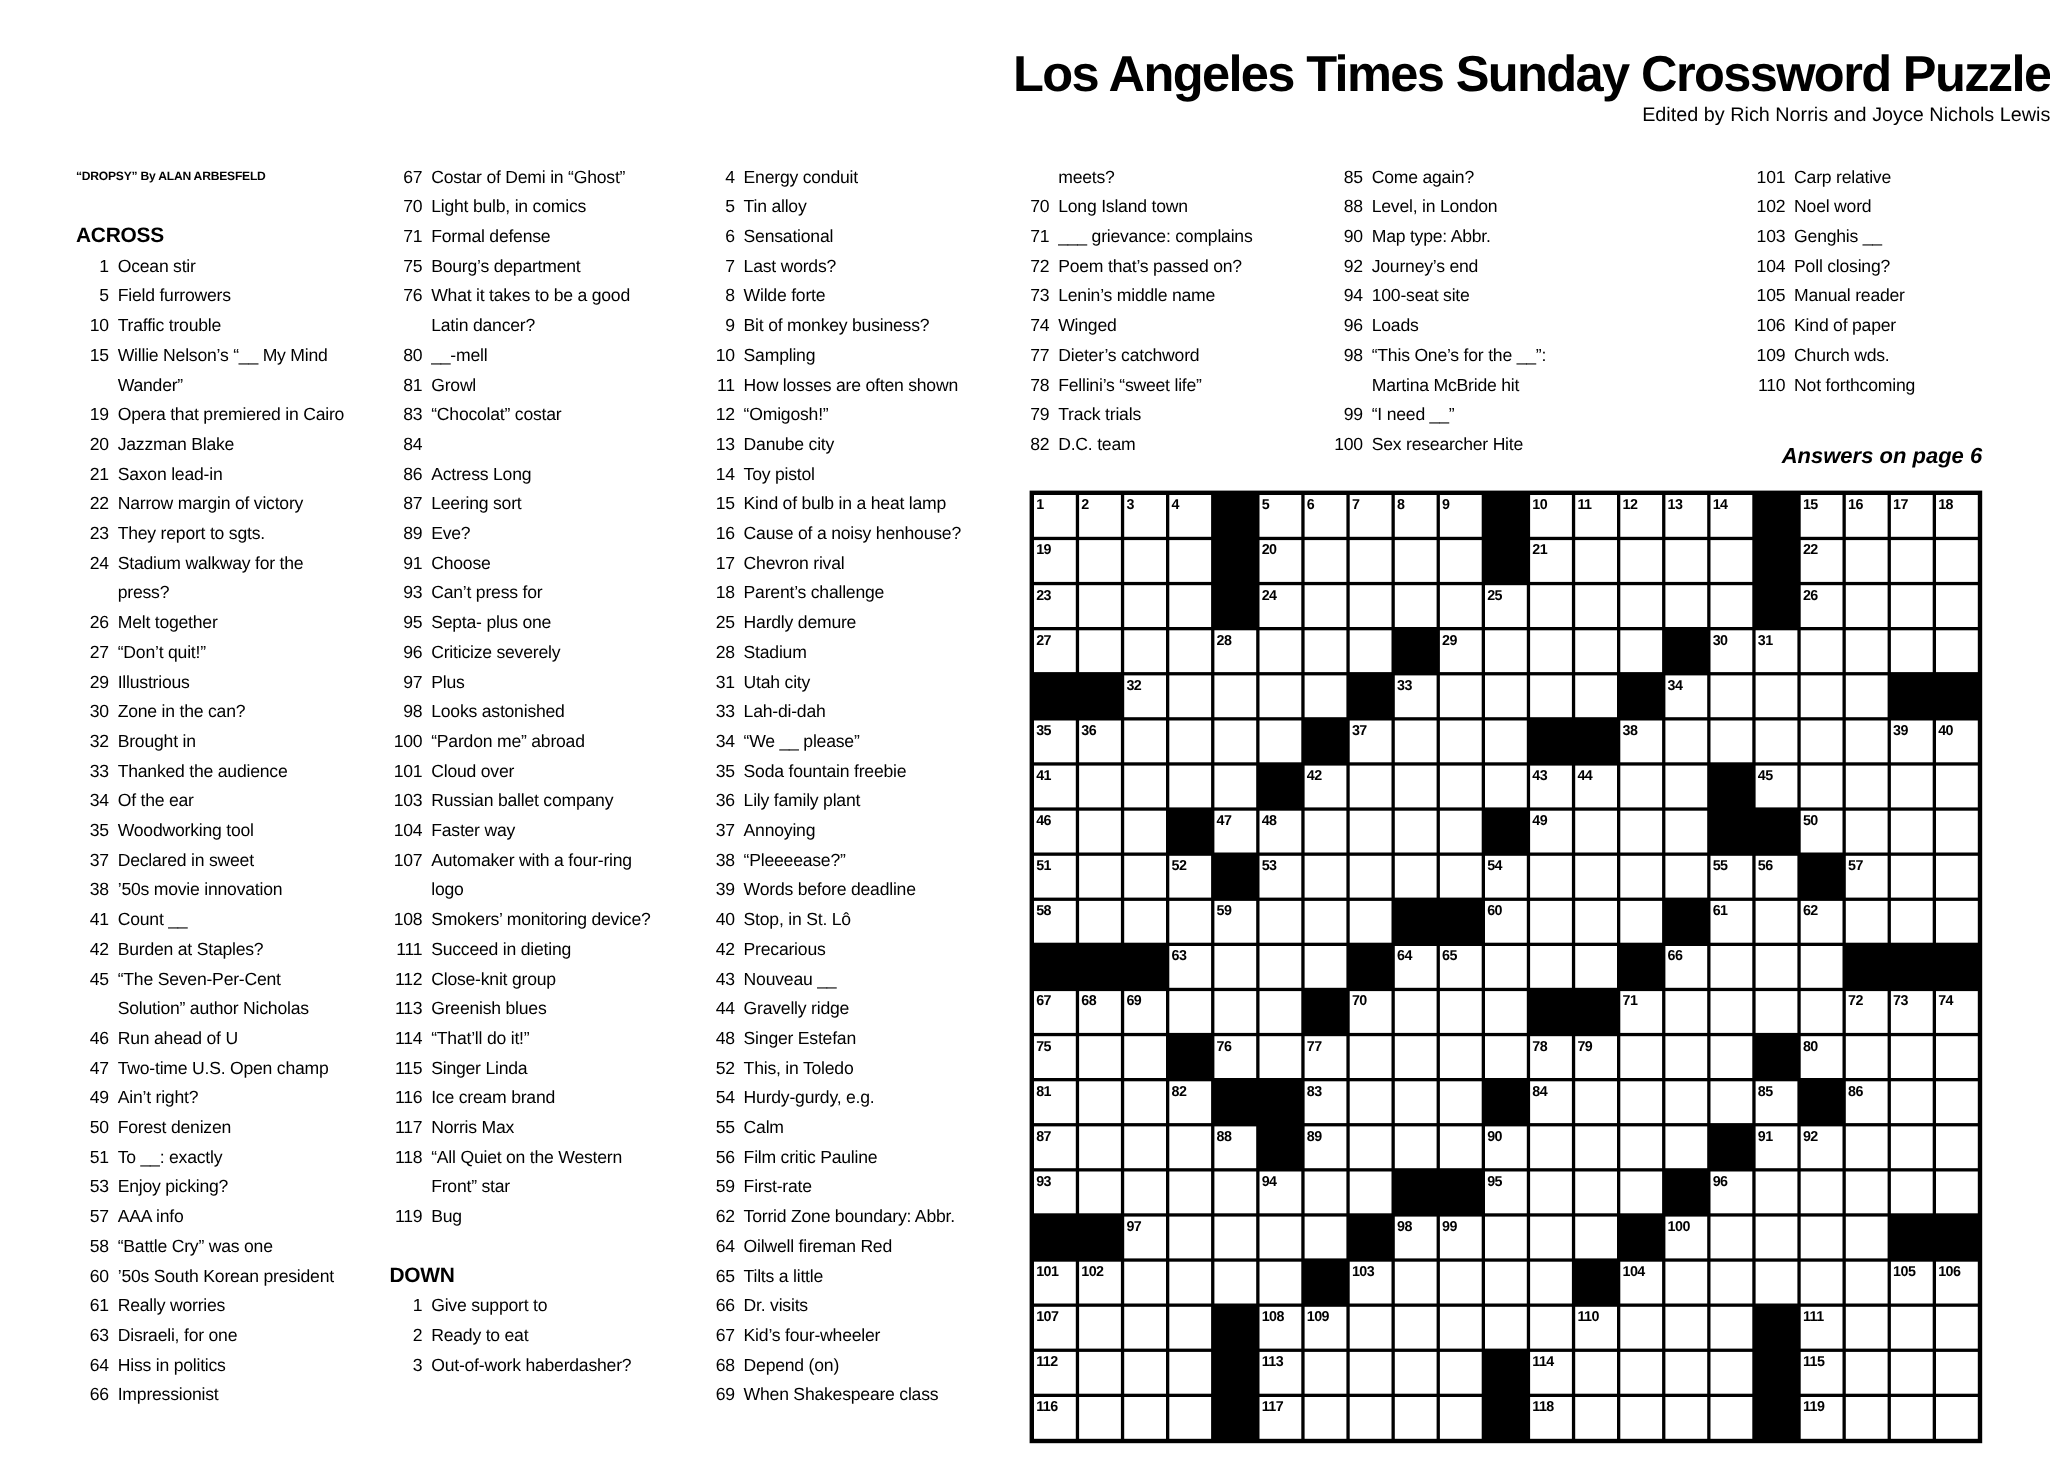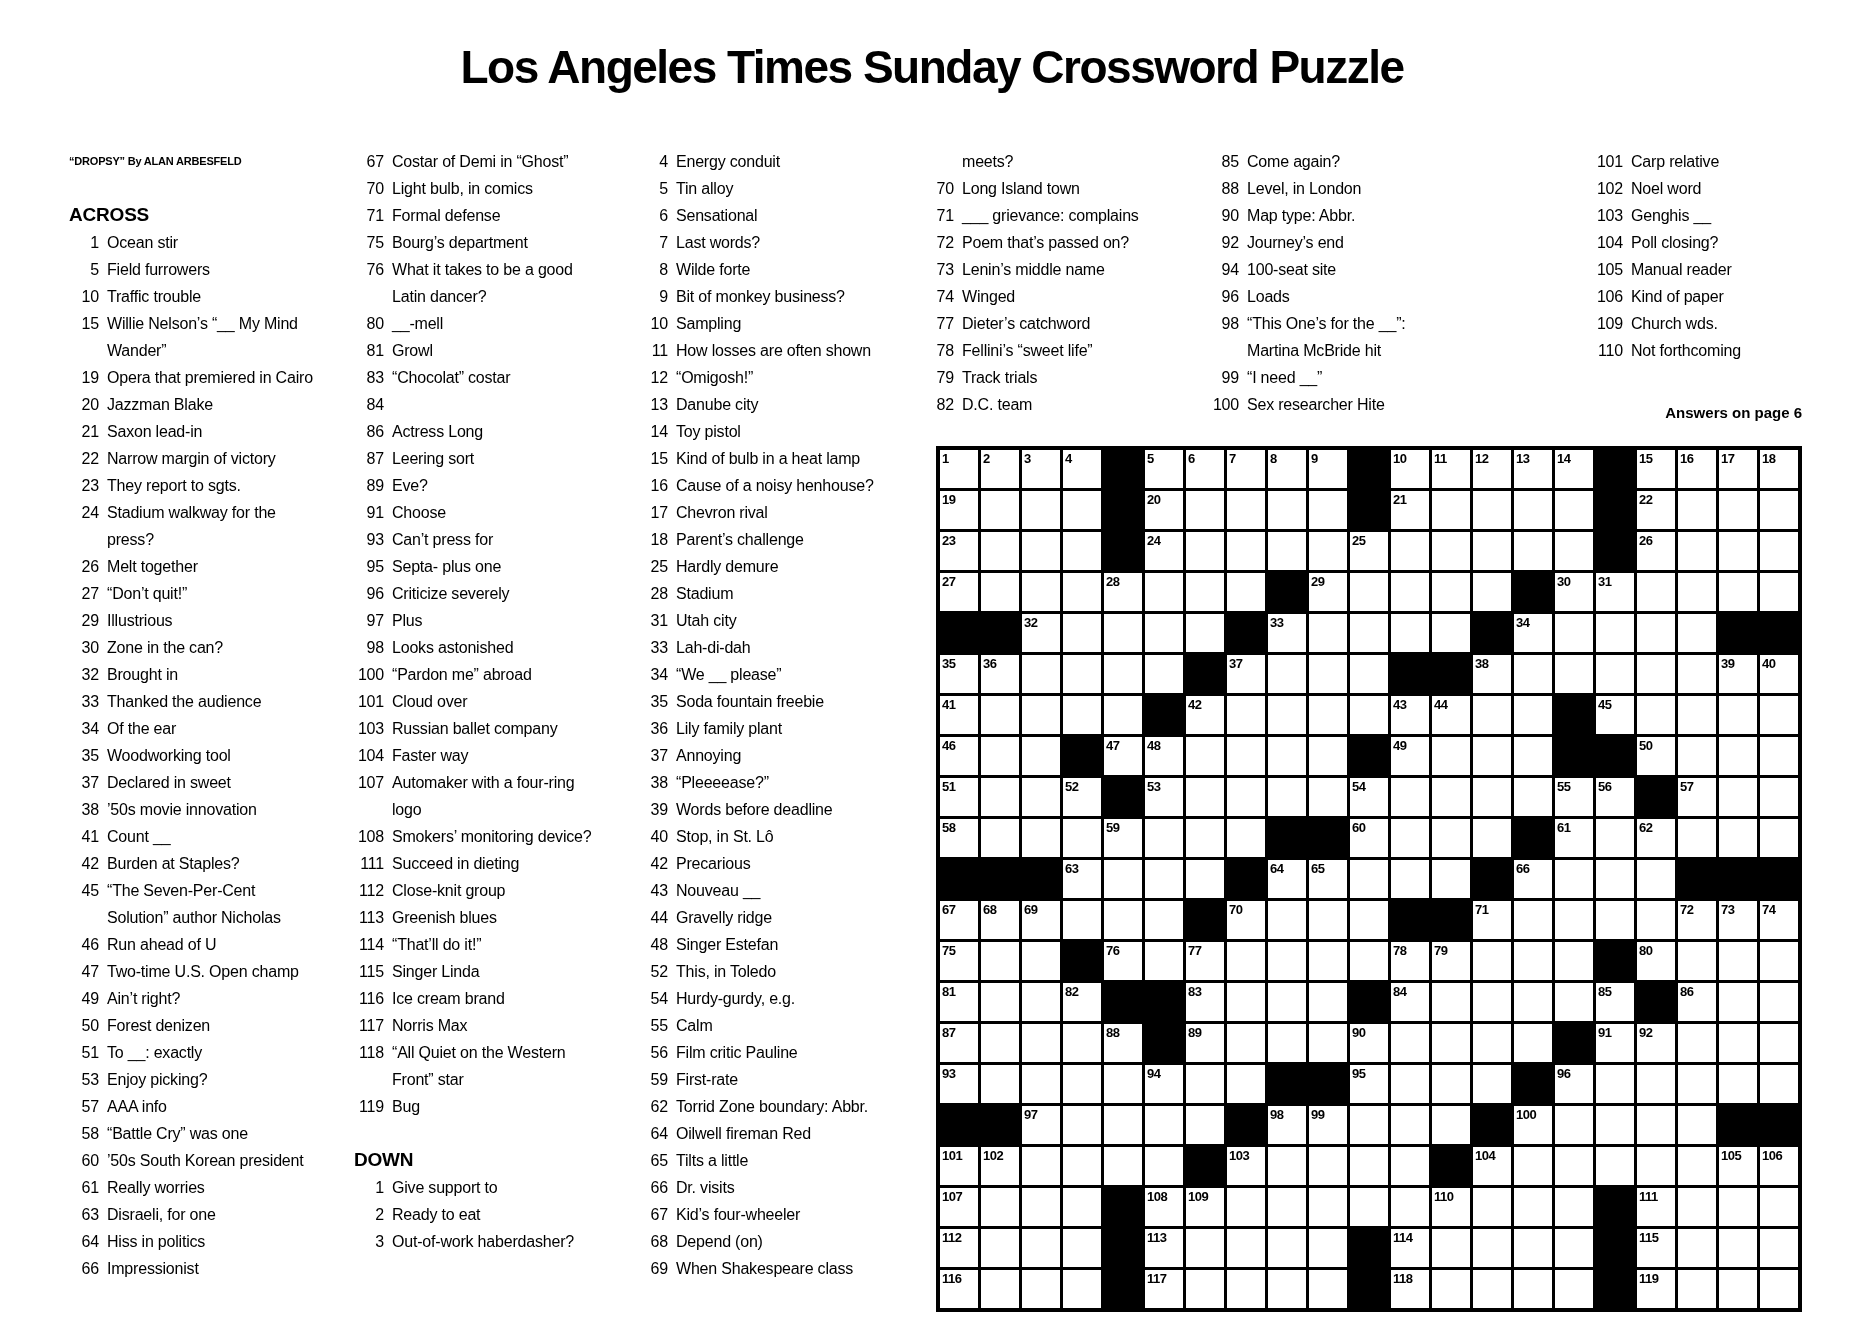--- a/index.html
+++ b/index.html
@@ -1,42 +1,43 @@
 <!DOCTYPE html>
 <html><head>
 <meta charset="utf-8">
 <style>
   html,body{margin:0;padding:0;background:#fff}
   .page{position:relative;width:1864px;height:1342px;background:#fff;color:#000;
         font-family:"Liberation Sans",sans-serif;overflow:hidden}
-  .masthead{position:absolute;top:42px;left:0;width:100%;text-align:center}
+  .masthead{position:absolute;top:42px;left:0;width:100%;text-align:right}
   .title{font-size:46px;font-weight:900;letter-spacing:-1.5px;line-height:50px}
   .subtitle{font-size:18px;line-height:22px;margin-top:1px}
   .cluecol{position:absolute;font-size:16px;line-height:27px;letter-spacing:-0.2px}
   .byline{font-weight:bold;font-size:11px;line-height:27px;white-space:nowrap}
   .list-header{font-weight:bold;font-size:19px;line-height:28px;margin-top:26px}
   .clue{display:flex}
   .cnum{width:30px;min-width:30px;text-align:right;margin-right:8px}
   .ctxt{flex:1}
-  .answers{position:absolute;top:404px;right:62px;font-weight:bold;font-size:15px}
+  .answers{position:absolute;top:404px;right:62px;font-weight:bold;font-style:italic;font-size:20px}
   .xw{position:absolute;left:936px;top:446px;display:grid;
       grid-template-columns:repeat(21,38px);grid-auto-rows:38px;gap:3px;
       padding:4px;background:#000}
   .cell{position:relative}
   .cell.w{background:#fff}
   .cell.b{background:#000}
   .n{position:absolute;top:1px;left:2px;font-size:13px;font-weight:bold;letter-spacing:-0.5px}
 </style>
 </head>
 <body>
 
 <div class="page">
 
   <div class="masthead">
     <div class="title">Los Angeles Times Sunday Crossword Puzzle</div>
+    <div class="subtitle">Edited by Rich Norris and Joyce Nichols Lewis</div>
   </div>
 
   <div class="cluecol" style="left:69px;top:148px;width:245px">
       <div class="byline">“DROPSY” By ALAN ARBESFELD</div>
       <div class="list-header">ACROSS</div>
       <div class="clue">
         <span class="cnum">1</span>
         <span class="ctxt">Ocean stir</span>
       </div>
       <div class="clue">

